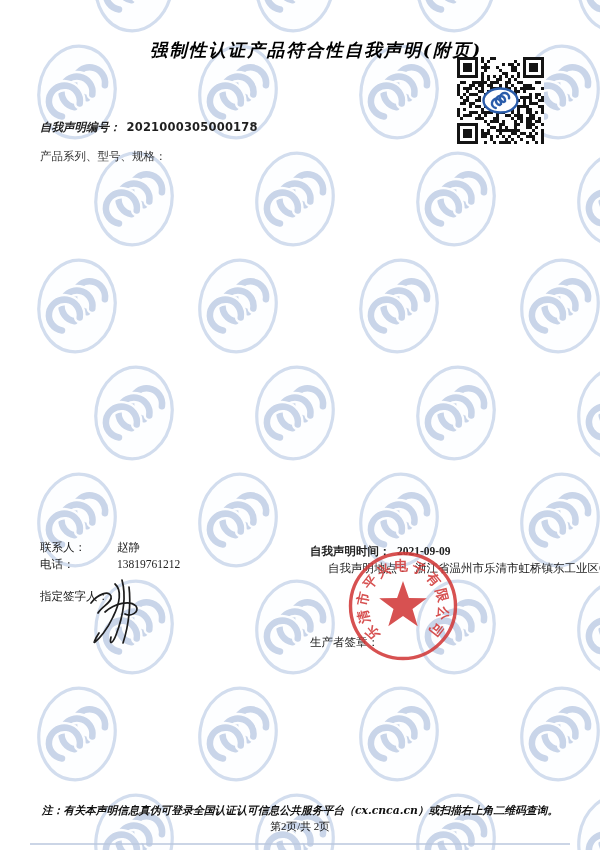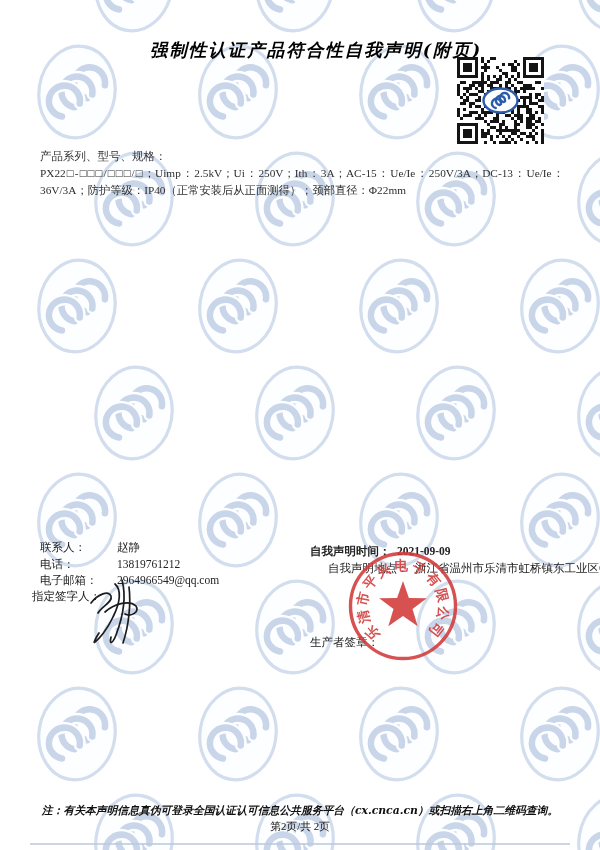--- a/index.html
+++ b/index.html
@@ -925,37 +925,35 @@
     <ellipse cx="43.5" cy="43.5" rx="17" ry="12" fill="#ffffff" stroke="#2a5caa" stroke-width="2.4"></ellipse>
     <g fill="none" stroke="#2a5caa" stroke-width="2.4" stroke-linecap="round" transform="translate(43.5 43.5) rotate(9)">
       <path d="M 3.5,1.0999999999999996 A 4.6 4.6 0 1 1 8.1,-3.5"></path>
             <path d="M 0,4.6 A 4.6 4.6 0 1 1 4.6,0"></path>
             <path d="M -3.5,8.1 A 4.6 4.6 0 1 1 1.0999999999999996,3.5"></path>
     </g>
         </g>
       </svg>
   </div>
 
+  <div class="decl-no">
+    <span class="lbl">自我声明编号：</span><span class="val">2021000305000178</span>
+  </div>
 
   <div class="product-label">产品系列、型号、规格：</div>
-  <div class="product-spec">PX22□-□□□/□□□/□；Uimp：2.5kV；Ui：250V；Ith：3A；AC-15：Ue/Ie：250V/3A；DC-13：Ue/Ie：36V/3A；防护等级：IP40（正常安装后从正面测得）；颈部直径：Φ22mm</div>
 
   <div class="info-row contact" style="top:540px;left:40px;">
     <span class="lbl">联系人：</span>
     <span>赵静</span>
   </div>
   <div class="info-row contact" style="top:557px;left:40px;">
     <span class="lbl">电话：</span>
     <span>13819761212</span>
   </div>
-  <div class="info-row contact" style="top:573px;left:40px;">
-    <span class="lbl">电子邮箱：</span>
-    <span>2964966549@qq.com</span>
-  </div>
-  <div class="info-row contact" style="top:589px;left:32px;">
+  <div class="info-row contact" style="top:589px;left:40px;">
     <span class="lbl">指定签字人：</span>
     <span></span>
   </div>
 
   <div class="info-row decl" style="top:544px;left:310px;font-weight:bold;">
     <span class="lbl">自我声明时间：</span>
     <span>2021-09-09</span>
   </div>
   <div class="info-row decl" style="top:561px;left:328px;">
     <span class="lbl">自我声明地点：</span>

